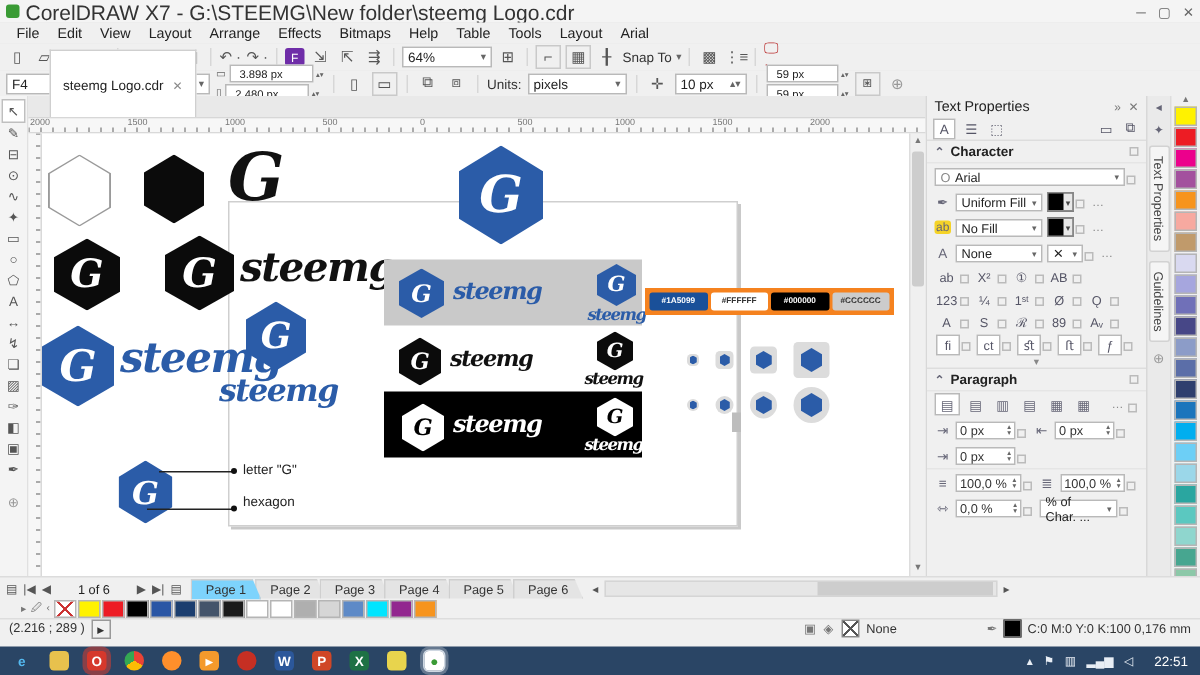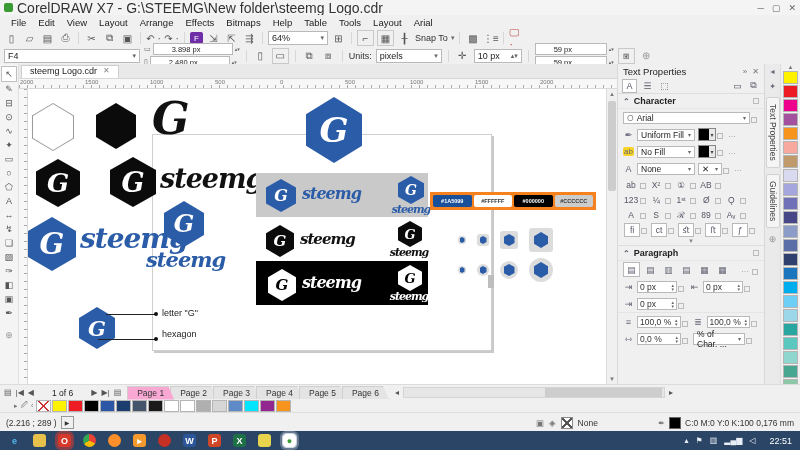--- a/index.html
+++ b/index.html
@@ -19,34 +19,34 @@
   #toolbar{position:absolute;top:29px;left:0;right:0;height:18px;background:#f0f0f0;display:flex;align-items:center;
            padding:0 4px;gap:3px;border-bottom:1px solid #e4e4e4;color:#555}
   .tbi{width:15px;height:14px;display:flex;align-items:center;justify-content:center;font-size:10px;flex:none}
   .sep{width:1px;height:12px;background:#d7d7d7;margin:0 2px;flex:none}
   .combo{background:#fff;border:1px solid #b9b9b9;height:12px;display:flex;align-items:center;
          padding:0 3px;font-size:9px;color:#222;gap:3px}
   .combo .car{margin-left:auto;font-size:7px;color:#666}
   .purp{color:#fff;background:#6f2da8;border-radius:2px;font-size:8px;width:13px;height:12px}
   #propbar{position:absolute;top:47px;left:0;right:0;height:17px;background:#f0f0f0;display:flex;align-items:center;
            padding:0 4px;gap:4px;border-bottom:1px solid #dcdcdc;color:#555}
-  .fld{background:#fff;border:1px solid #b9b9b9;height:10px;font-size:7.5px;display:flex;align-items:center;padding:0 18px;color:#222}
+  .fld{background:#fff;border:1px solid #b9b9b9;height:10px;font-size:7.5px;display:flex;align-items:center;padding:0 6px;color:#222}
   .dim{display:flex;flex-direction:column;gap:1px}
   .dimrow{display:flex;align-items:center;gap:2px;font-size:7px;color:#666}
   .lbl{font-size:9px;color:#333}
   
   #workspace{position:absolute;top:64px;left:0;width:800px;height:320px;display:flex;background:#f0f0f0}
   #toolbox{width:18px;background:#f4f4f4;border-right:1px solid #e0e0e0;display:flex;flex-direction:column;align-items:center;padding-top:2px}
   #toolbox .ti{width:14px;height:14px;display:flex;align-items:center;justify-content:center;font-size:9px;color:#555}
   #toolbox .ti.sel{background:#fff;border:1px solid #bfbfbf}
   #toolbox .plus{margin-top:8px;color:#999}
   #canvcol{flex:1;display:flex;flex-direction:column;min-width:0}
   #doctabrow{height:14px;background:#e9e9e9;display:flex;align-items:flex-end;border-bottom:1px solid #d7d7d7}
-  .doctab{background:#fff;border:1px solid #cfcfcf;border-bottom:none;height:12px;display:flex;align-items:flex-start;
-          padding:0 8px;font-size:9px;color:#222;gap:6px;margin-left:2px}
+  .doctab{background:#fff;border:1px solid #cfcfcf;border-bottom:none;height:12px;display:flex;align-items:flex-end;
+          padding:16px 8px;font-size:9px;color:#222;gap:6px;margin-left:14px}
   .doctab .x{color:#888;font-size:8px}
   #hruler{height:9px;background:#f7f7f7;border-bottom:1px solid #d9d9d9;display:flex;overflow:hidden;
           background-image:repeating-linear-gradient(90deg,#aaa 0 1px,transparent 1px 8px);
           background-size:100% 3px;background-position:0 100%;background-repeat:no-repeat}
   #hruler span{width:64px;flex:none;font-size:6px;color:#777;line-height:6px;padding-left:1px}
   #canvwrap{flex:1;display:flex;min-height:0}
   #vruler{width:8px;background:#f7f7f7;border-right:1px solid #d9d9d9;
           background-image:repeating-linear-gradient(180deg,#aaa 0 1px,transparent 1px 8px);
           background-size:3px 100%;background-position:100% 0;background-repeat:no-repeat}
   #canvas{flex:1;background:#fff;position:relative;overflow:hidden}
@@ -107,30 +107,30 @@
   #palettecol{width:19px;background:#f0f0f0;border-left:1px solid #ddd;display:flex;flex-direction:column;align-items:center;overflow:hidden}
   #palettecol .arr{font-size:6px;color:#777;height:8px}
   .pal-sw{width:13px;height:11px;flex:none;border:1px solid #b5b5b5;margin-top:1px}
   
   #pagesrow{position:absolute;top:384px;left:0;right:0;height:15px;background:#f0f0f0;border-top:1px solid #dcdcdc;
             display:flex;align-items:center;padding-left:4px;color:#555;font-size:8px}
   #pagesrow .nav{display:flex;align-items:center;gap:4px;margin-right:6px}
   #pagesrow .navlbl{font-size:8.5px;color:#222;margin:0 14px}
   .ptab{height:13px;display:flex;align-items:center;padding:0 9px;font-size:8.5px;color:#333;background:#e4e4e4;
         border:1px solid #cfcfcf;border-bottom:none;clip-path:polygon(0 0,calc(100% - 6px) 0,100% 100%,0 100%);margin-right:-4px}
-  .ptab.active{background:#f9a8d4;z-index:2}
+  .ptab.active{background:#7dd3fc;z-index:2}
   .hsc{flex:1;height:9px;background:#e6e6e6;border:1px solid #d5d5d5;margin:0 4px;position:relative;max-width:260px}
   .hsc .thumb{position:absolute;top:0;bottom:0;right:2px;width:45%;background:#cdcdcd}
   #docpal{position:absolute;top:399px;left:0;right:0;height:13px;background:#f0f0f0;display:flex;align-items:center;padding-left:14px;gap:1px}
   #docpal .ico{color:#777;font-size:7px;margin-right:2px}
   .dp-sw{width:13px;height:10px;border:1px solid #b5b5b5;flex:none}
   .dp-sw.no-color{background:linear-gradient(45deg,transparent 45%,#c33 45%,#c33 55%,transparent 55%),
                   linear-gradient(-45deg,transparent 45%,#c33 45%,#c33 55%,transparent 55%),#fff}
   #statusbar{position:absolute;top:412px;left:0;right:0;height:19px;background:#f0f0f0;border-top:1px solid #ddd;
-             display:flex;align-items:center;padding:0 6px;font-size:8.5px;color:#333}
+             display:flex;align-items:flex-start;padding:0 6px;font-size:8.5px;color:#333}
   #statusbar .mid{margin-left:auto;display:flex;align-items:center;gap:5px}
   #statusbar .right{margin-left:60px;display:flex;align-items:center;gap:4px}
   .swx{width:10px;height:10px;border:1px solid #888;background:
        linear-gradient(45deg,transparent 44%,#555 44%,#555 56%,transparent 56%),
        linear-gradient(-45deg,transparent 44%,#555 44%,#555 56%,transparent 56%),#fff}
   .swb{width:10px;height:10px;background:#000;border:1px solid #666}
   .playbox{width:11px;height:11px;border:1px solid #999;display:flex;align-items:center;justify-content:center;font-size:6px;color:#333;margin-left:4px}
   
   #taskbar{position:absolute;top:431px;left:0;right:0;height:19px;background:var(--taskbar,#2A4565);display:flex;align-items:center;padding:0 8px;gap:10px}
   .tb-ico{width:13px;height:13px;border-radius:3px;display:flex;align-items:center;justify-content:center;

